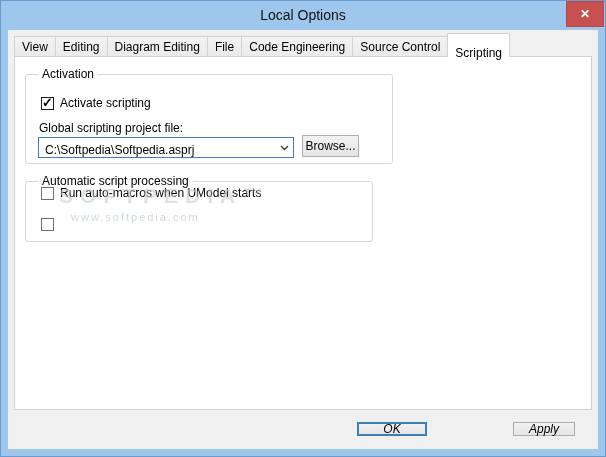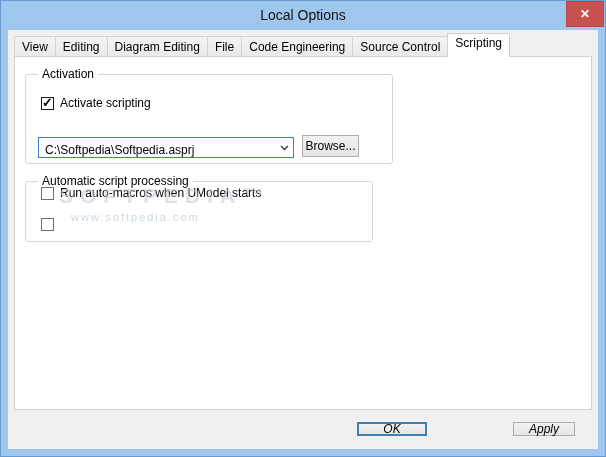--- a/index.html
+++ b/index.html
@@ -42,21 +42,21 @@
   }
   .tab {
     height:21px; padding:3px 7px 0;
     background:linear-gradient(#f3f3f3,#eaeaea);
     border:1px solid #d2d2d2;
     margin-right:-1px;
     white-space:nowrap; font-size:12px;
     cursor:default;
   }
   .tab.active {
-    height:24px; padding-top:2px;
+    height:24px; padding-top:12px;
     background:#fff; border-bottom:none;
     position:relative; z-index:4;
   }
   .page {
     position:absolute; left:6px; top:26px;
     width:578px; height:354px;
     background:#fff; border:1px solid #d2d2d2;
     z-index:1;
   }
   
@@ -157,20 +157,21 @@
       <div class="groupbox g1">
         <span class="legend">Activation</span>
 
         <div class="cb-row" style="left:15px; top:21px;">
           <span class="checkbox checked">
             <span class="mark">✓</span>
           </span>
           <span>Activate scripting</span>
         </div>
 
+        <span class="field-label" style="left:13px; top:46px;">Global scripting project file:</span>
 
         <div class="combobox">
           <span class="value">C:\Softpedia\Softpedia.asprj</span>
           <span class="combo-arrow">
             <svg width="9" height="6" viewBox="0 0 9 6">
               <polyline points="1,1 4.5,4.5 8,1" fill="none" stroke="#3a3a3a" stroke-width="1.4"></polyline>
             </svg>
           </span>
         </div>
 

